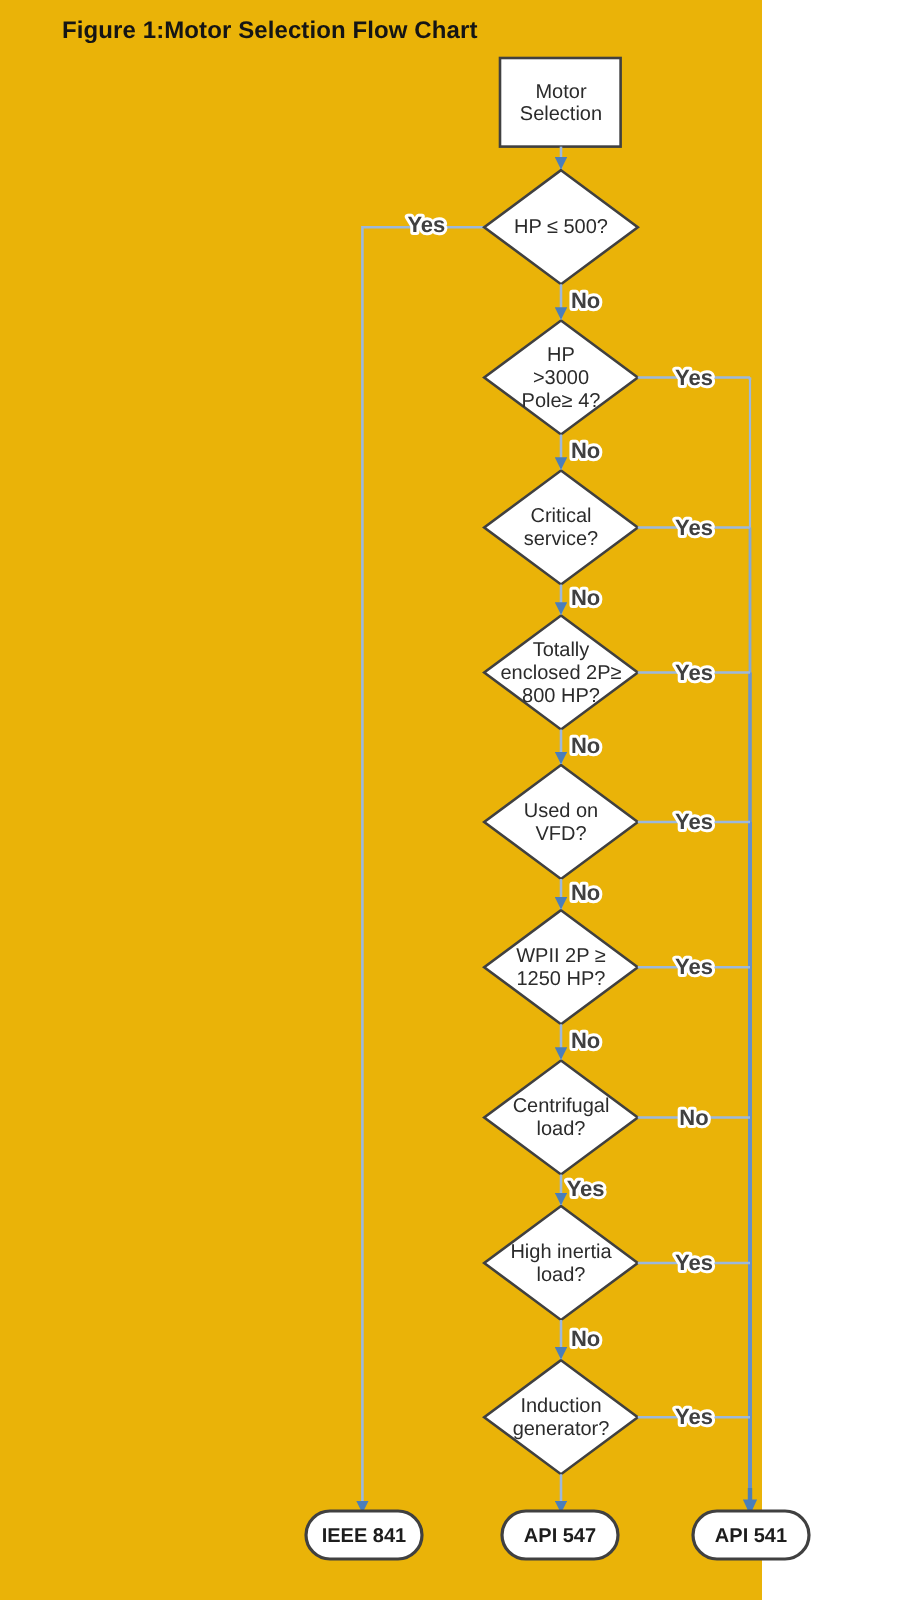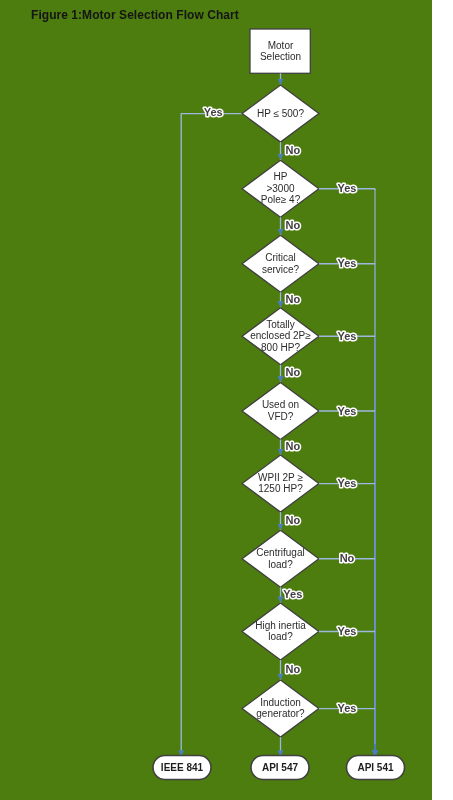--- a/index.html
+++ b/index.html
@@ -1,19 +1,19 @@
 <!DOCTYPE html>
 <html><head>
 <meta charset="utf-8">
 <style>
   html,body{margin:0;padding:0;background:#ffffff;}
   body{width:453px;height:800px;overflow:hidden;
        font-family:"Liberation Sans",sans-serif;
        -webkit-font-smoothing:antialiased;}
-  #page{position:relative;width:432px;height:800px;background:#4d7c0f;}
+  #page{position:relative;width:381px;height:800px;background:#eab308;}
   #title{position:absolute;left:31px;top:8px;font-size:12px;font-weight:bold;
          color:#151515;letter-spacing:0.05px;white-space:nowrap;}
   #chart{position:absolute;left:0;top:0;}
   .nodetext{font-family:"Liberation Sans",sans-serif;font-size:10px;fill:#2b2b2b;}
   .termtext{font-family:"Liberation Sans",sans-serif;font-size:10px;font-weight:bold;fill:#1d1d1d;}
   .edgelabel{font-family:"Liberation Sans",sans-serif;font-size:11px;font-weight:bold;fill:#404040;}
 </style>
 </head>
 <body>
 

